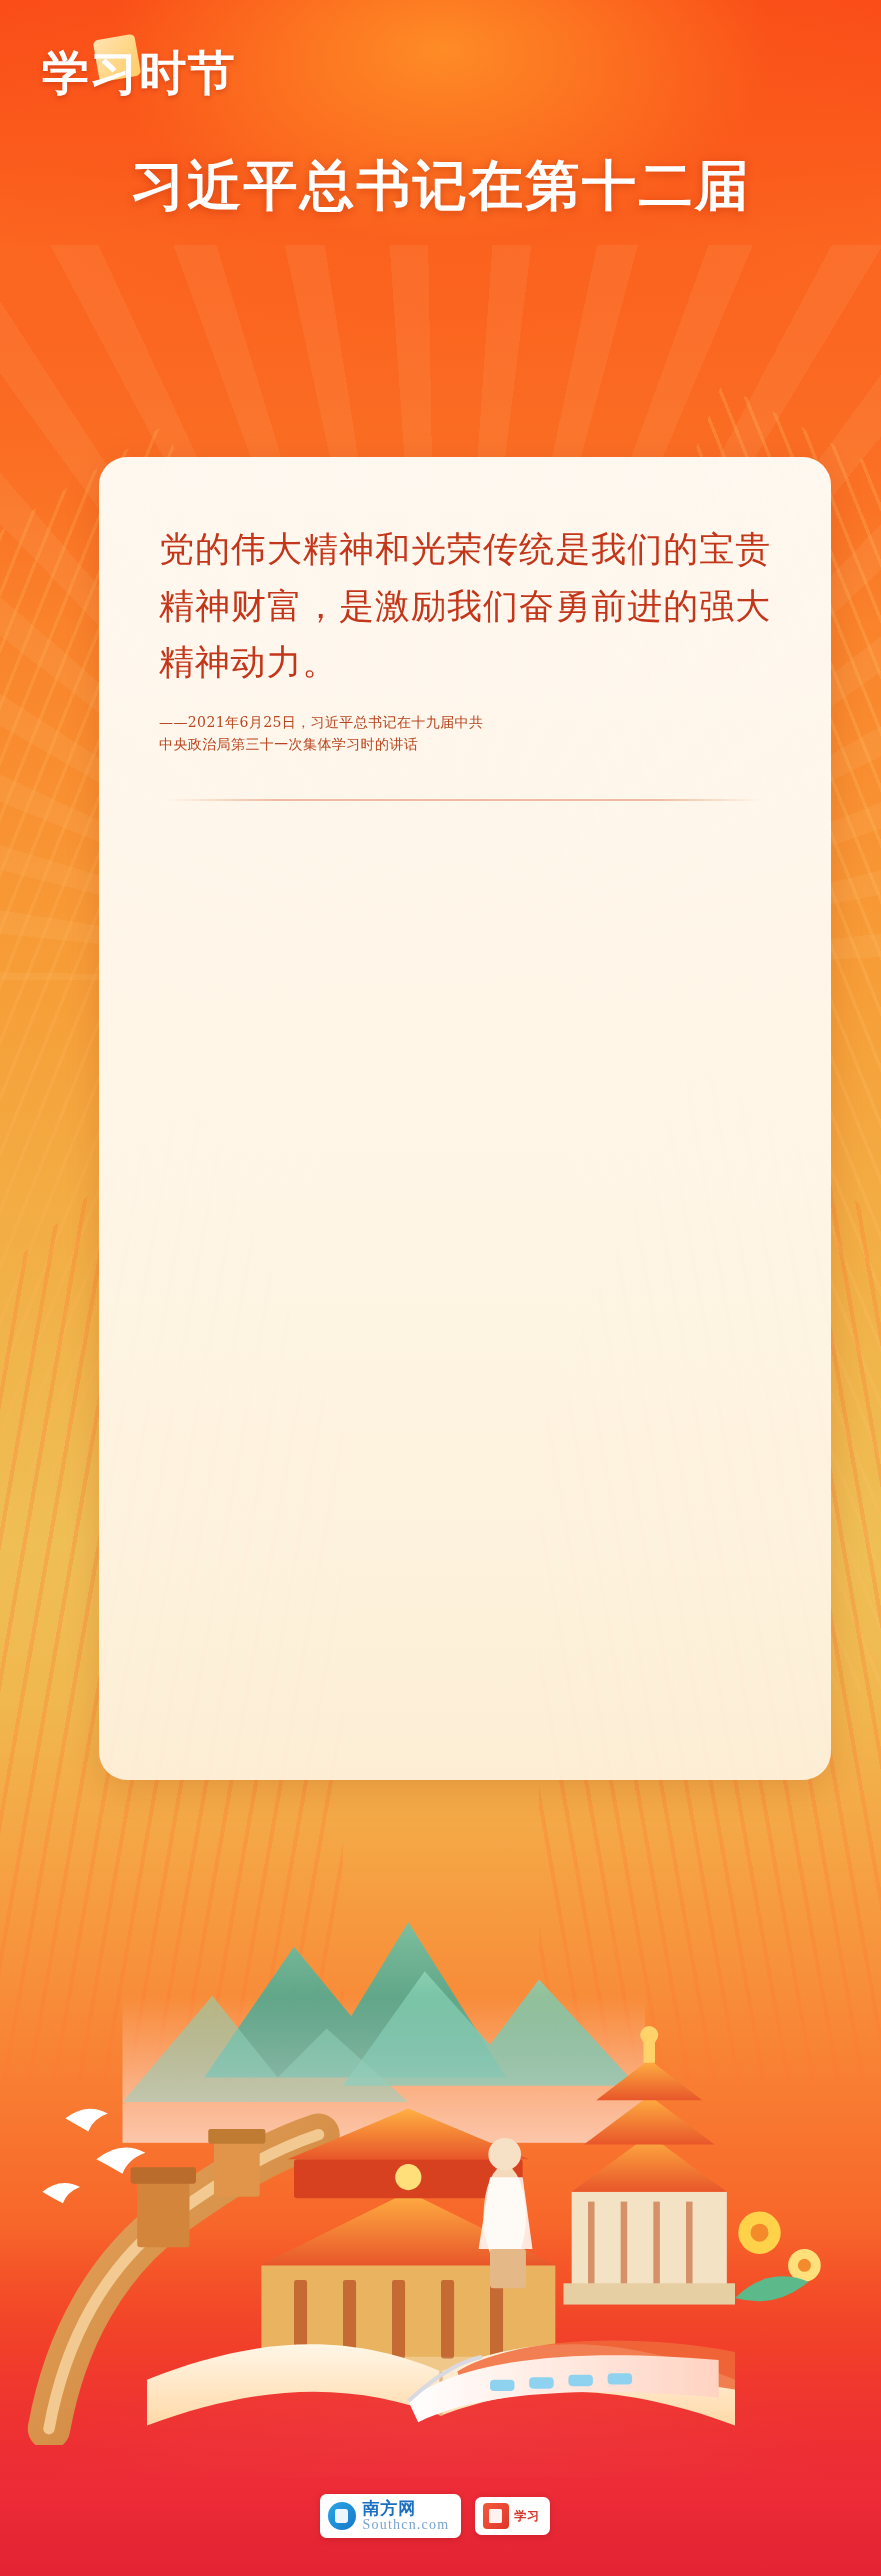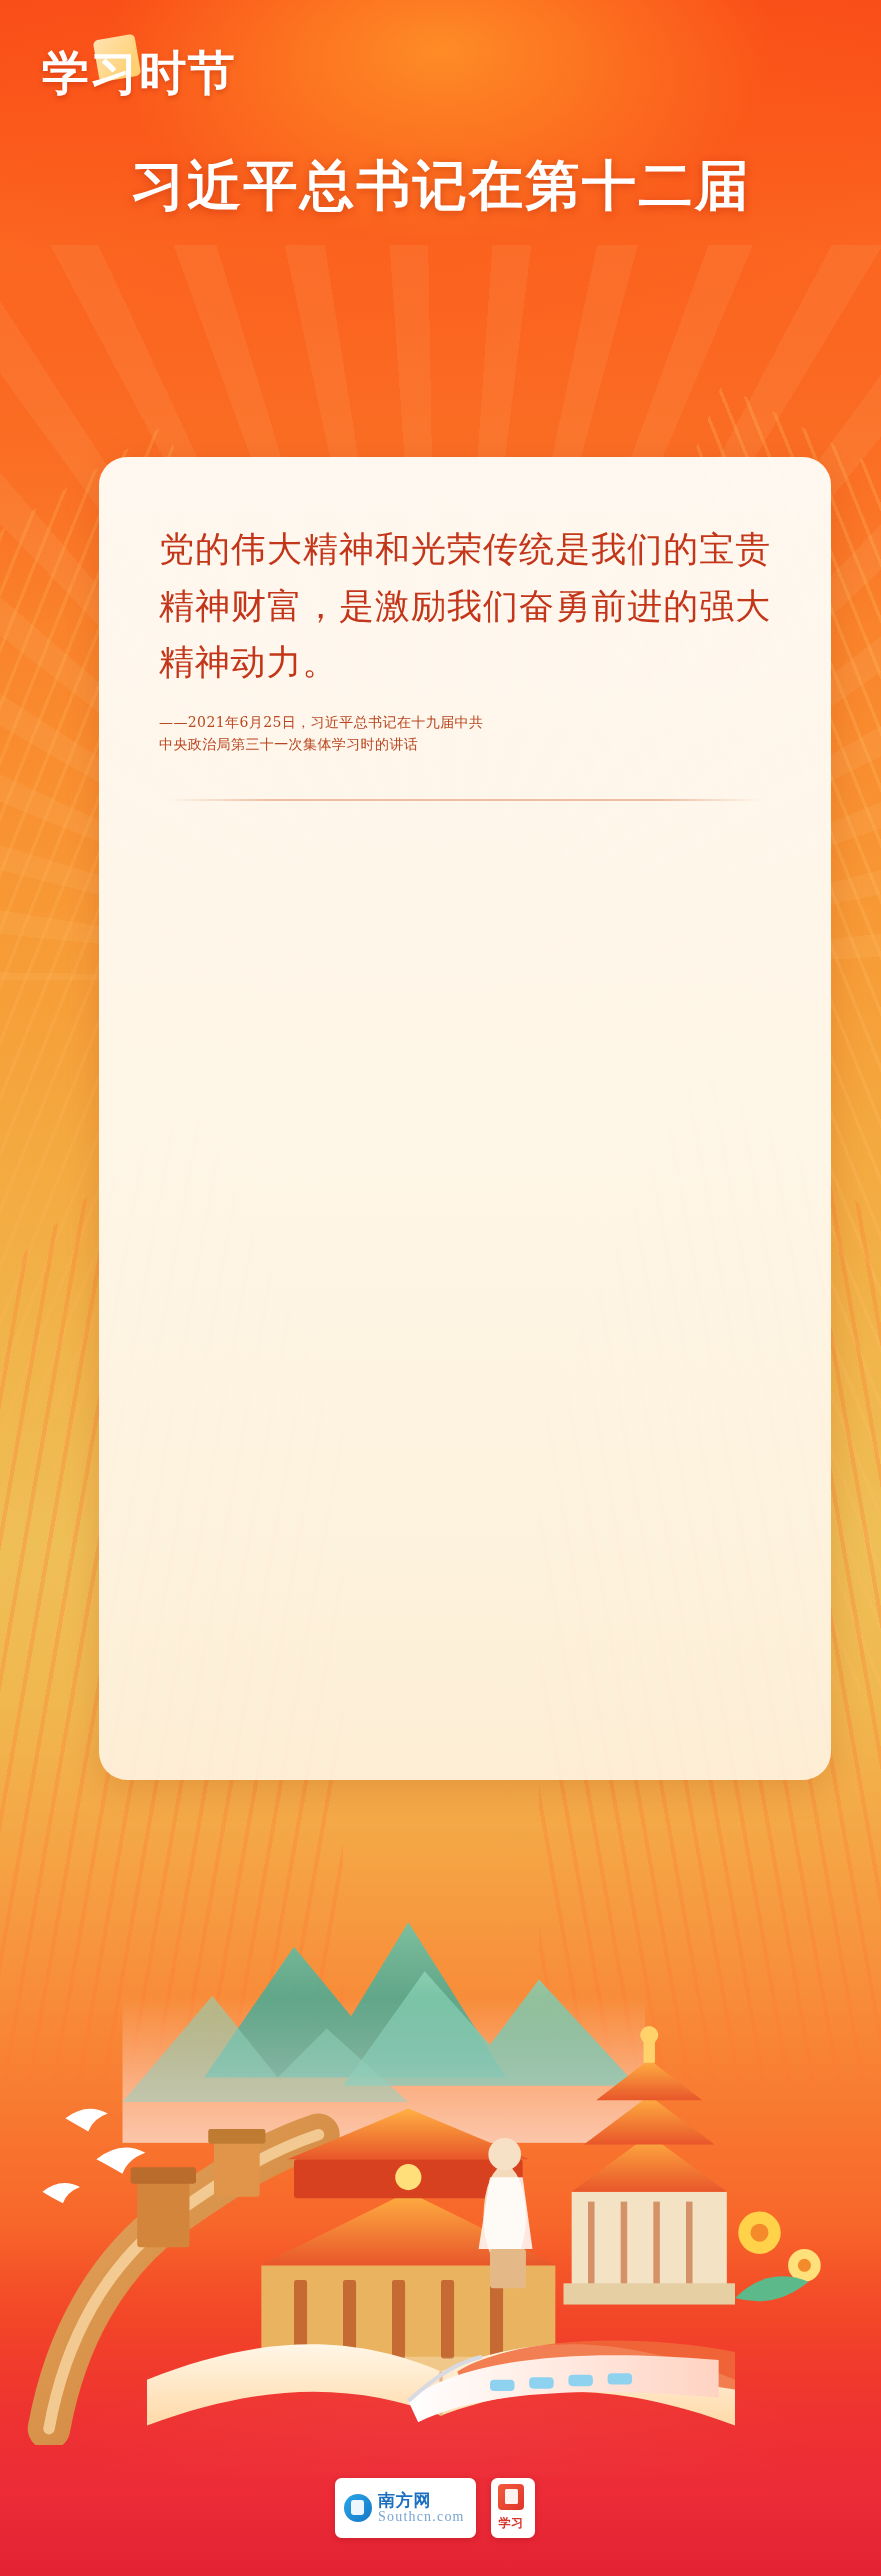--- a/index.html
+++ b/index.html
@@ -187,20 +187,21 @@
     height: 637px;
     z-index: 4;
     pointer-events: none;
   }
   .footer {
     position: absolute;
     left: 0; right: 12px;
     bottom: 38px;
     display: flex;
     justify-content: center;
+    align-items: center;
     gap: 14.7px;
     z-index: 7;
   }
   .logo-pill {
     display: flex;
     align-items: center;
     gap: 6.5px;
     background: #ffffff;
     border-radius: 6.5px;
     padding: 5.7px 11.4px 5.7px 8.2px;
@@ -241,21 +242,20 @@
     letter-spacing: 1.2px;
   }
   .logo-pill-2 {
     display: flex;
     align-items: center;
     gap: 5.7px;
     background: #ffffff;
     border-radius: 6.5px;
     padding: 5.7px 10.6px 5.7px 7.3px;
     box-shadow: 0 1.6px 6.5px rgba(120,10,10,.22);
-    flex-direction: column;
   }
   .logo-sq {
     width: 26px; height: 26px;
     border-radius: 4.1px;
     background: linear-gradient(135deg, #f25b3c 0%, #e0342b 100%);
     position: relative;
     flex: none;
   }
   .logo-sq::after {
     content: "";

